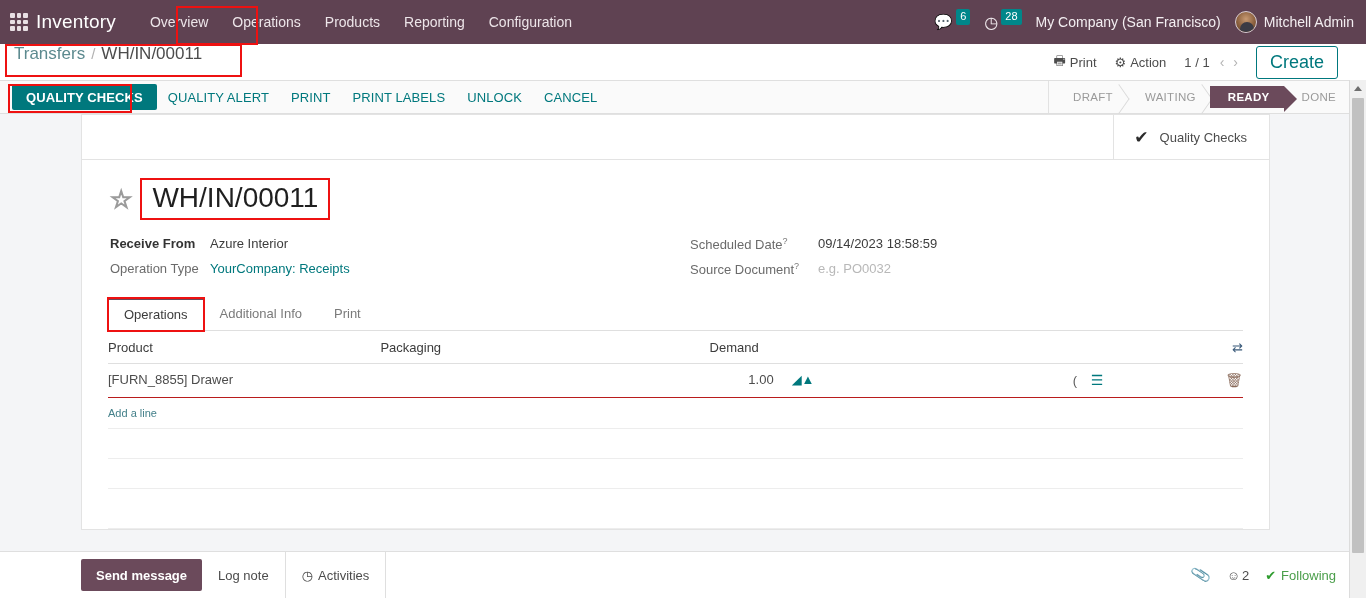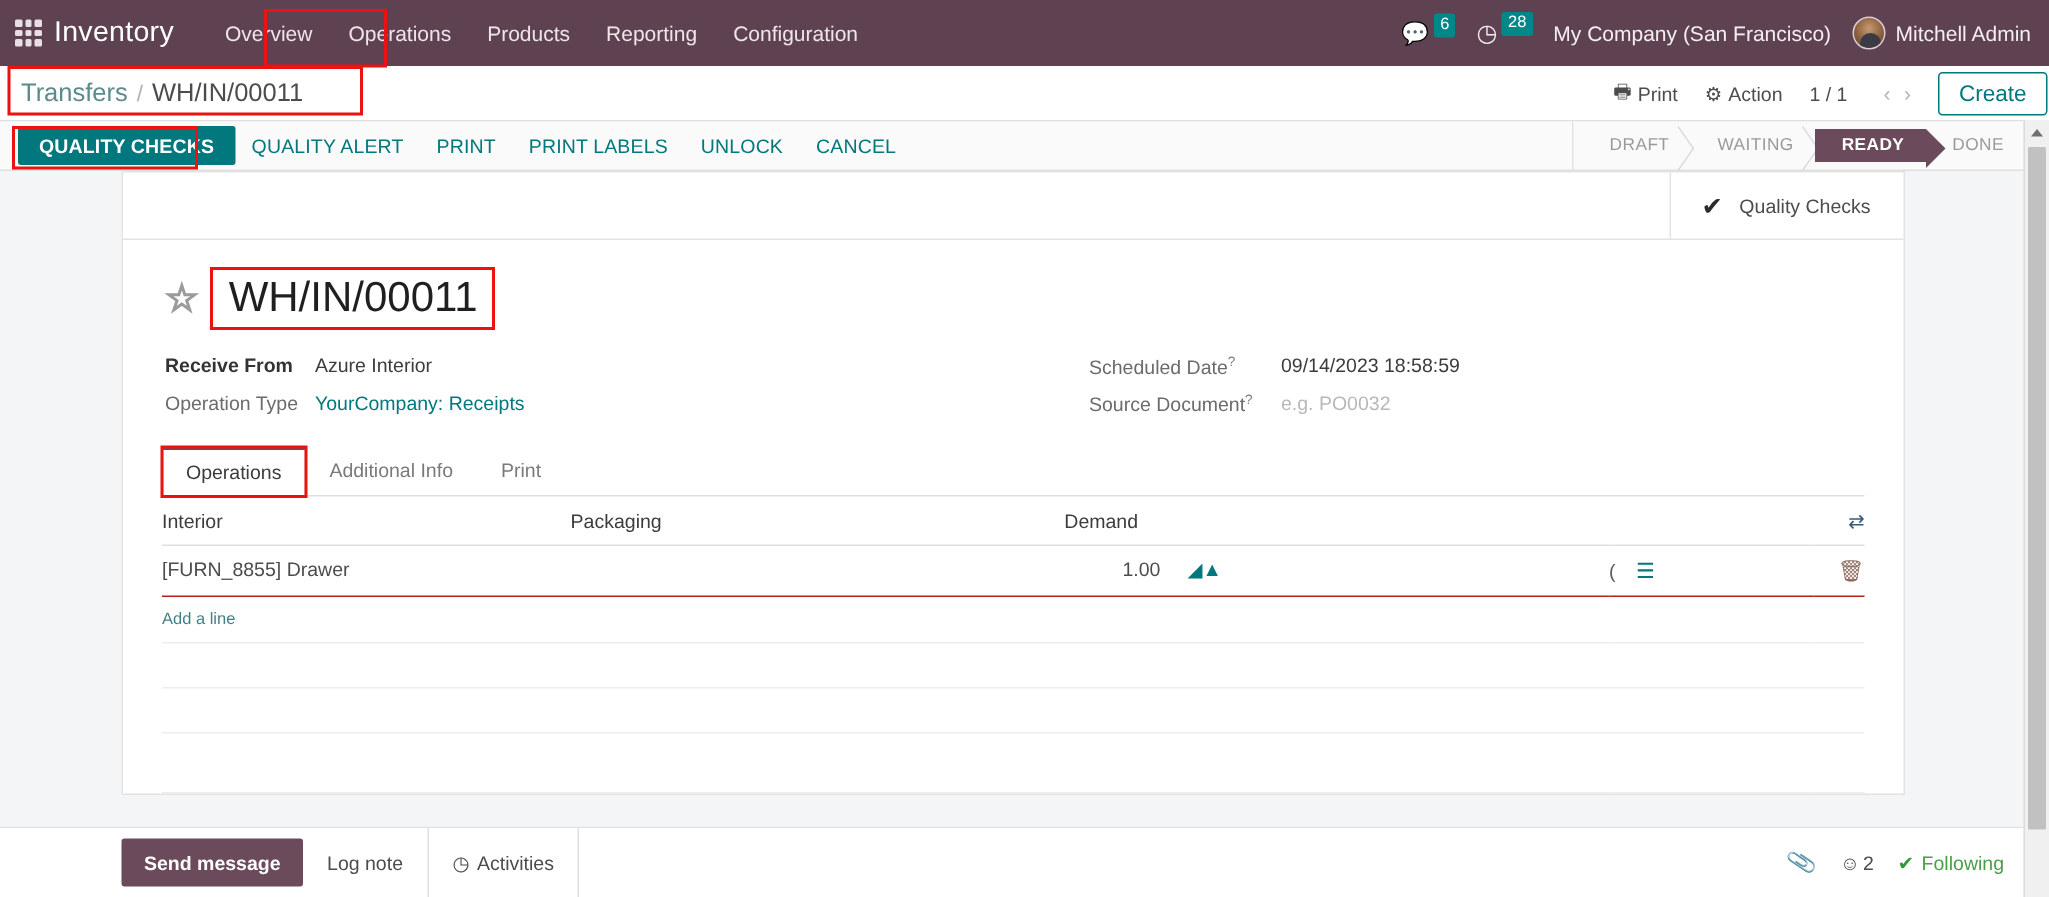--- a/index.html
+++ b/index.html
@@ -81,42 +81,41 @@
     content:""; position:absolute; left:4px; top:10px;
     width:14px; height:14px; border-radius:50% 50% 0 0;
     background:#3b3b45;
   }
   .user-name { font-size: 14px; color: #f3eef1; white-space: nowrap; }
 
   
   .control-panel {
     background: #ffffff;
     border-bottom: 1px solid #dfdfdf;
-    padding: 0 1px 0 14px;
+    padding: 0 28px 0 14px;
     height: 37px;
     display: flex;
-    align-items: center;
   }
   .breadcrumb { font-size: 17px; display: flex; align-items: baseline; gap: 6px; }
   .bc-link { color: #5c8a8f; cursor: pointer; }
   .bc-sep { color: #b1b1b1; font-size: 15px; }
   .bc-current { color: #4c4c4c; }
   .cp-right { margin-left: auto; display: flex; align-items: center; gap: 18px; }
   .cp-btn {
     font-size: 13px; color: #4c4c4c; cursor: pointer;
     display: flex; align-items: center; gap: 4px; white-space: nowrap;
   }
-  .pager { font-size: 13px; color: #4c4c4c; display: flex; align-items: center; gap: 24px; }
+  .pager { font-size: 13px; color: #4c4c4c; display: flex; align-items: center; gap: 10px; }
   .pager-arrows { display: flex; gap: 9px; color: #b3b3b3; font-size: 14px; }
   .pager-arrows span { cursor: pointer; }
   .create-btn {
     border: 1px solid #00787d;
     color: #00787d;
     background: #fff;
-    font-size: 15px;
+    font-size: 18px;
     padding: 5px 13px;
     border-radius: 3px;
     cursor: pointer;
     white-space: nowrap;
   }
 
   
   .statusbar-row {
     background: #fafafa;
     border-bottom: 1px solid #dfdfdf;
@@ -233,21 +232,20 @@
     display: inline-block;
     line-height: 1.15;
   }
 
   .field-grid {
     display: grid;
     grid-template-columns: 580px 1fr;
     column-gap: 0;
     row-gap: 8px;
     margin-left: 2px;
-    gap: 36px;
   }
   .fgroup { display: grid; grid-template-columns: 100px 1fr; row-gap: 8px; }
   .fgroup.right { grid-template-columns: 128px 1fr; }
   .flabel { font-size: 13px; color: #6b6b6b; white-space: nowrap; }
   .flabel.strong { color: #333; font-weight: bold; }
   .help-q { font-size: 9px; vertical-align: super; color: #777; }
   .fvalue { font-size: 13px; color: #3c3c3c; }
   .fvalue.link { color: #00787d; cursor: pointer; }
   .fvalue.placeholder { color: #b8b8b8; }
 
@@ -500,21 +498,21 @@
       <div class="notebook">
         <div class="tabs">
           <div class="tab active annot">Operations</div>
           <div class="tab">Additional Info</div>
           <div class="tab">Print</div>
         </div>
 
         <table class="lines">
           <thead>
             <tr>
-              <th style="width:240px">Interior</th>
+              <th style="width:240px">Product</th>
               <th style="width:290px">Packaging</th>
               <th style="width:60px">Demand</th>
               <th style="width:260px"></th>
               <th style="width:120px"></th>
               <th style="width:30px;text-align:right"><span class="optional-ico">⇄</span></th>
             </tr>
           </thead>
           <tbody>
             <tr>
               <td>[FURN_8855] Drawer</td>

